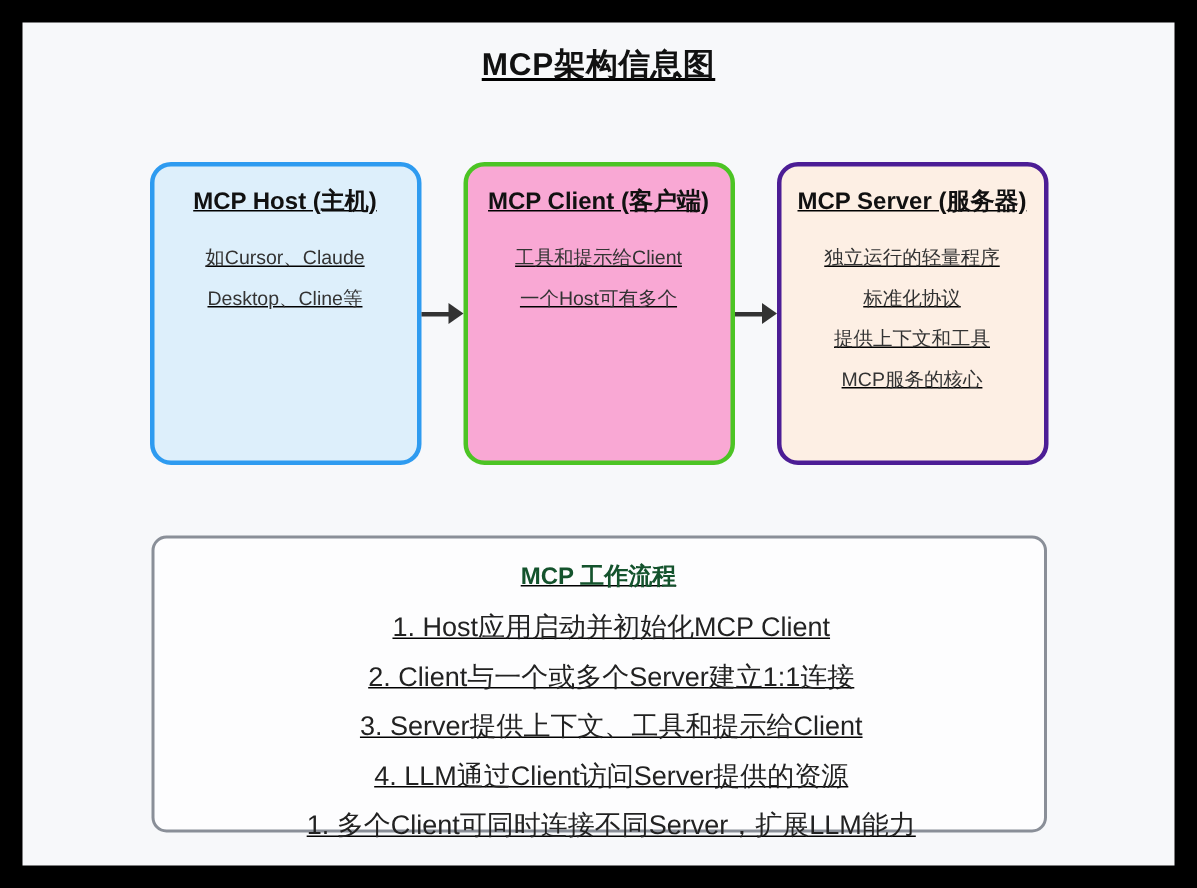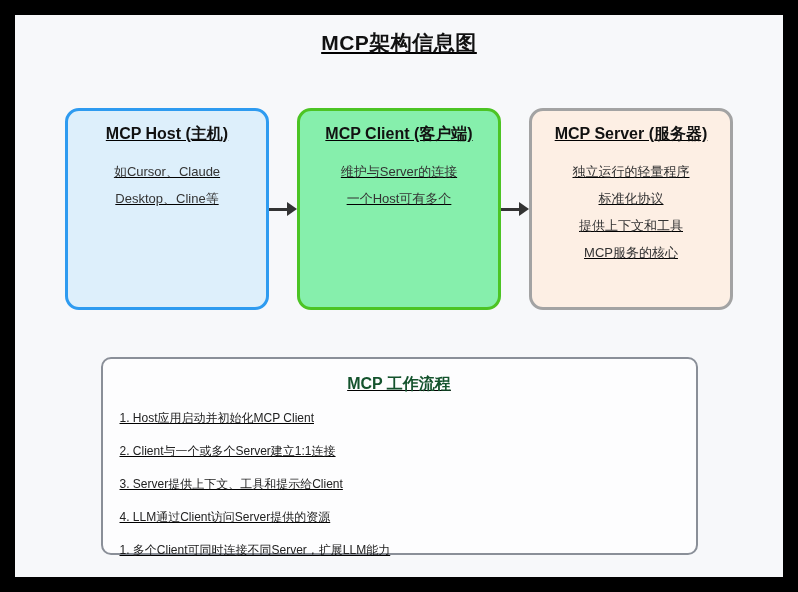--- a/index.html
+++ b/index.html
@@ -24,29 +24,29 @@
     color: #111111;
     letter-spacing: 0.5px;
   }
   .flow {
     margin-top: 51px;
     display: flex;
     justify-content: center;
     align-items: stretch;
   }
   .node {
-    width: 204px;
+    width: 181px;
     height: 202px;
     border-radius: 14px;
     padding-top: 13px;
     text-align: center;
   }
   .node-host   { border: 3px solid #2e9bf0; background: #ddeffb; }
-  .node-client { border: 3px solid #4cc424; background: #86efac; }
-  .node-server { border: 3px solid #a3a3a3; background: #fdefe4; }
+  .node-client { border: 3px solid #4cc424; background: #f9a8d4; }
+  .node-server { border: 3px solid #4c1d95; background: #fdefe4; }
   .node-title {
     font-size: 16px;
     font-weight: bold;
     color: #111111;
     margin-bottom: 13px;
   }
   .node-line {
     font-size: 13px;
     color: #333333;
     line-height: 27px;
@@ -84,24 +84,25 @@
     text-align: center;
     font-size: 16px;
     font-weight: bold;
     color: #14532d;
   }
   .workflow-steps {
     margin-top: 14px;
     padding-left: 17px;
   }
   .workflow-step {
-    font-size: 12px;
+    font-size: 18px;
     color: #222222;
     line-height: 19px;
     margin-bottom: 14px;
+    text-align: center;
   }
 </style>
 </head>
 <body>
 
 <div class="page">
 
   <div class="page-title">MCP架构信息图</div>
 
   <div class="flow">
@@ -112,21 +113,21 @@
       <div class="node-line">Desktop、Cline等</div>
     </div>
 
     <div class="arrow">
       <span class="arrow-line"></span>
       <span class="arrow-head"></span>
     </div>
 
     <div class="node node-client">
       <div class="node-title">MCP Client (客户端)</div>
-      <div class="node-line">维护与Server的连接</div>
+      <div class="node-line">工具和提示给Client</div>
       <div class="node-line">一个Host可有多个</div>
     </div>
 
     <div class="arrow">
       <span class="arrow-line"></span>
       <span class="arrow-head"></span>
     </div>
 
     <div class="node node-server">
       <div class="node-title">MCP Server (服务器)</div>

